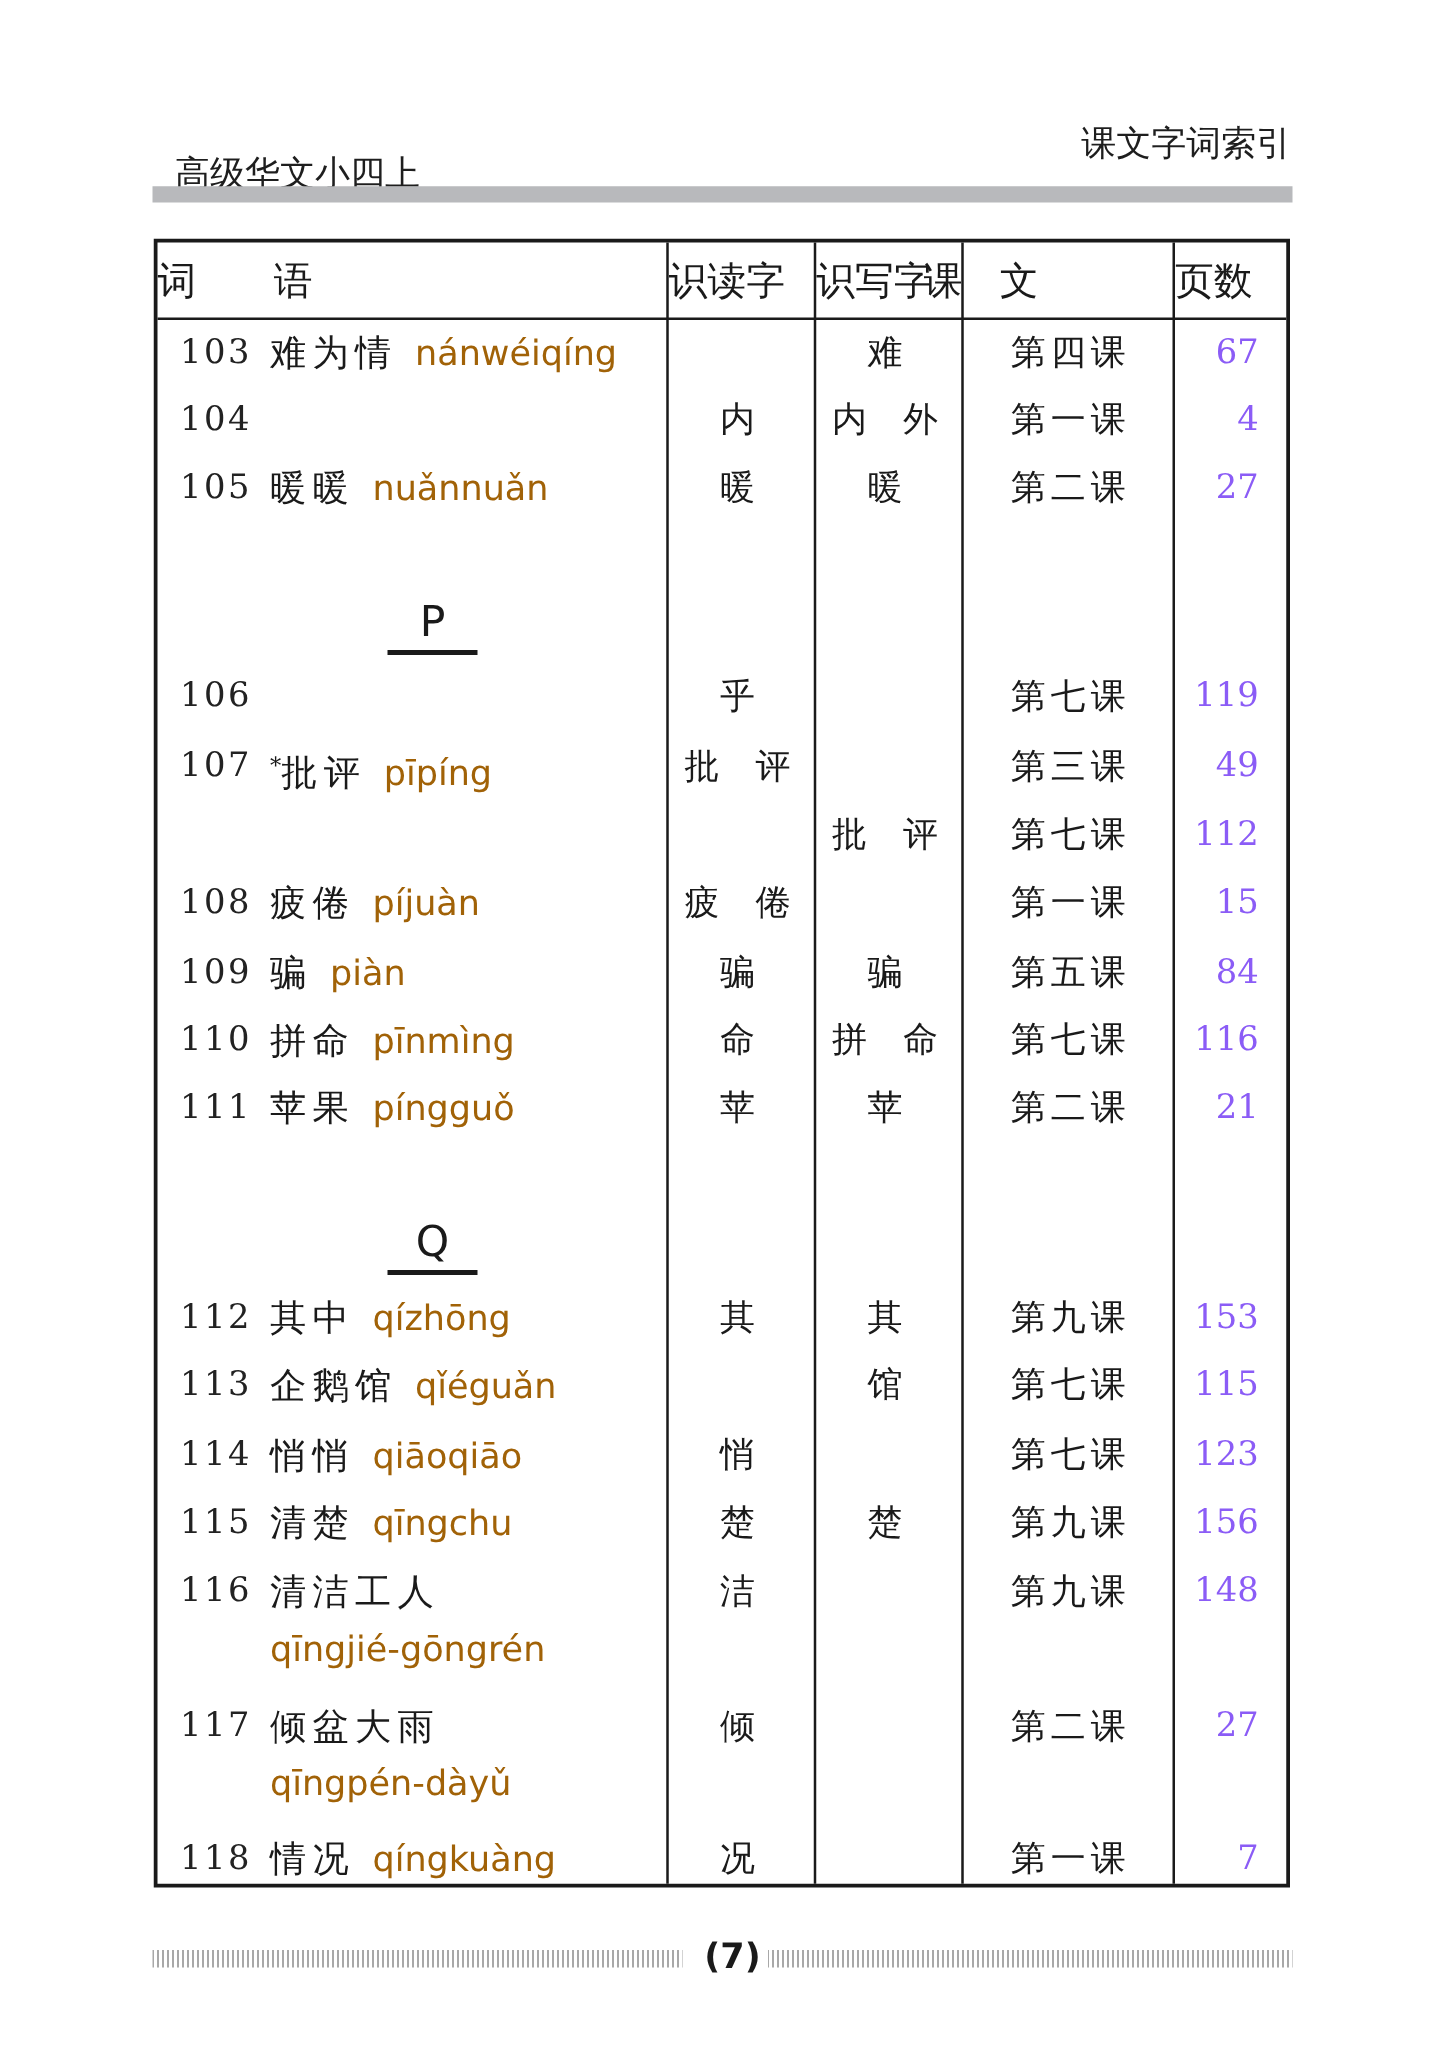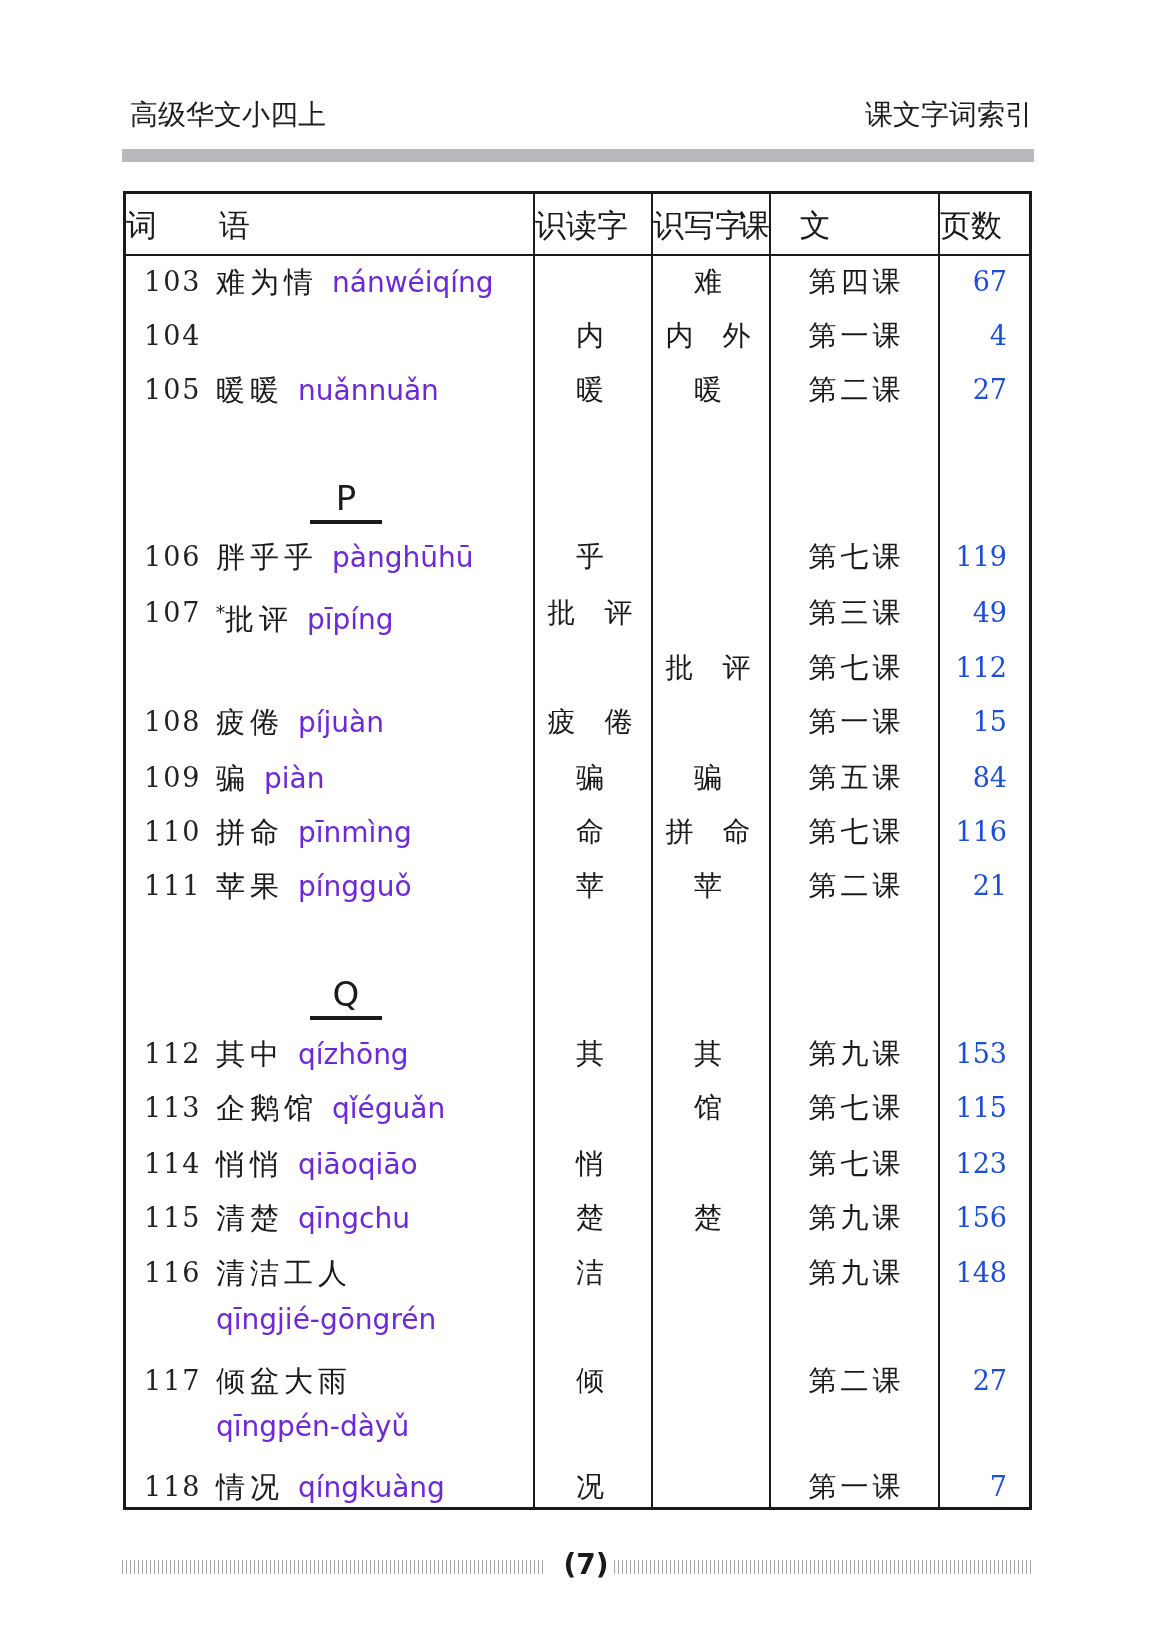--- a/index.html
+++ b/index.html
@@ -1,41 +1,41 @@
 <!DOCTYPE html>
 <html><head>
 <meta charset="utf-8">
 <style>
   html, body { margin:0; padding:0; background:#ffffff; }
   body { width:1149px; height:1651px; position:relative; overflow:hidden;
          font-family:"DejaVu Serif", serif; color:#1a1a1a; }
   .hdr { position:absolute; top:96px; font-family:"DejaVu Sans", sans-serif;
          font-size:28px; color:#1e1e1e; letter-spacing:0px; }
-  .hdr-left { left:130px; }
+  .hdr-left { left:140px;margin-top:24px; }
   .hdr-right { right:116px; }
   .hdr-bar { position:absolute; left:122px; top:149px; width:912px; height:13px; background:#b8b9bc; }
 
   .table { position:absolute; left:123px; top:191px; width:909px; height:1319px;
            border:3px solid #1a1a1a; box-sizing:border-box; }
   .vline { position:absolute; top:0; bottom:0; width:2px; background:#1a1a1a; }
   .hline { position:absolute; left:0; right:0; height:2px; background:#1a1a1a; top:60px; }
 
   .th { position:absolute; top:6px; height:50px; line-height:50px; text-align:left;
         font-family:"DejaVu Sans", sans-serif; font-size:31px; color:#1a1a1a; }
 
   .row { position:absolute; left:0; right:0; height:44px; line-height:44px; font-size:28px;padding-left:36px; }
   .c-num { position:absolute; left:18px; font-family:"DejaVu Serif", serif; font-size:27px; letter-spacing:2px; color:#222; }
   .c-word { position:absolute; left:90px; font-family:"DejaVu Serif", serif; font-size:29px; letter-spacing:5px; color:#1a1a1a; white-space:nowrap; }
   .c-word .han { margin-right:14px; }
-  .c-word .py { font-family:"DejaVu Sans", sans-serif; font-size:28px; letter-spacing:0; color:#6d28d9; }
+  .c-word .py { font-family:"DejaVu Sans", sans-serif; font-size:28px; letter-spacing:0; color:#a16207; }
   .c-word sup { font-size:18px; vertical-align:10px; letter-spacing:0; }
   .c-read { position:absolute; left:410px; width:118px; text-align:center; letter-spacing:10px; }
   .c-write { position:absolute; left:528px; width:118px; text-align:center; letter-spacing:10px; }
   .c-lesson { position:absolute; left:646px; width:169px; text-align:center; letter-spacing:4px; }
-  .c-page { position:absolute; left:815px; width:66px; text-align:right; font-size:27px; color:#1d4ed8; }
+  .c-page { position:absolute; left:815px; width:66px; text-align:right; font-size:27px; color:#8b5cf6; }
 
   .section { position:absolute; left:180px; width:80px; text-align:center;
              font-family:"DejaVu Sans", sans-serif; font-size:34px; color:#1a1a1a; }
   .section .ul { position:absolute; left:4px; right:4px; height:4px; background:#1a1a1a; bottom:-6px; }
 
   .footer { position:absolute; top:1548px; left:122px; width:912px; height:36px; }
   .ticks { position:absolute; top:12px; height:14px;
            background: repeating-linear-gradient(90deg, #a8a8a8 0 1.4px, transparent 1.4px 4px); }
   .ticks-left { left:0; width:424px; }
   .ticks-right { right:0; width:420px; }
@@ -88,21 +88,20 @@
     <span class="c-page">27</span>
   </div>
 
   <div class="section" style="top:284px;height:40px;line-height:40px">
     <span>P</span>
     <span class="ul"></span>
   </div>
 
   <div class="row" style="top:341px">
     <span class="c-num">106</span>
-    <span class="c-word"><span class="han">胖乎乎</span><span class="py">pànghūhū</span></span>
     <span class="c-read">乎</span>
     <span class="c-write"></span>
     <span class="c-lesson">第七课</span>
     <span class="c-page">119</span>
   </div>
 
   <div class="row" style="top:397px">
     <span class="c-num">107</span>
     <span class="c-word"><sup>*</sup><span class="han">批评</span><span class="py">pīpíng</span></span>
     <span class="c-read">批 评</span>

